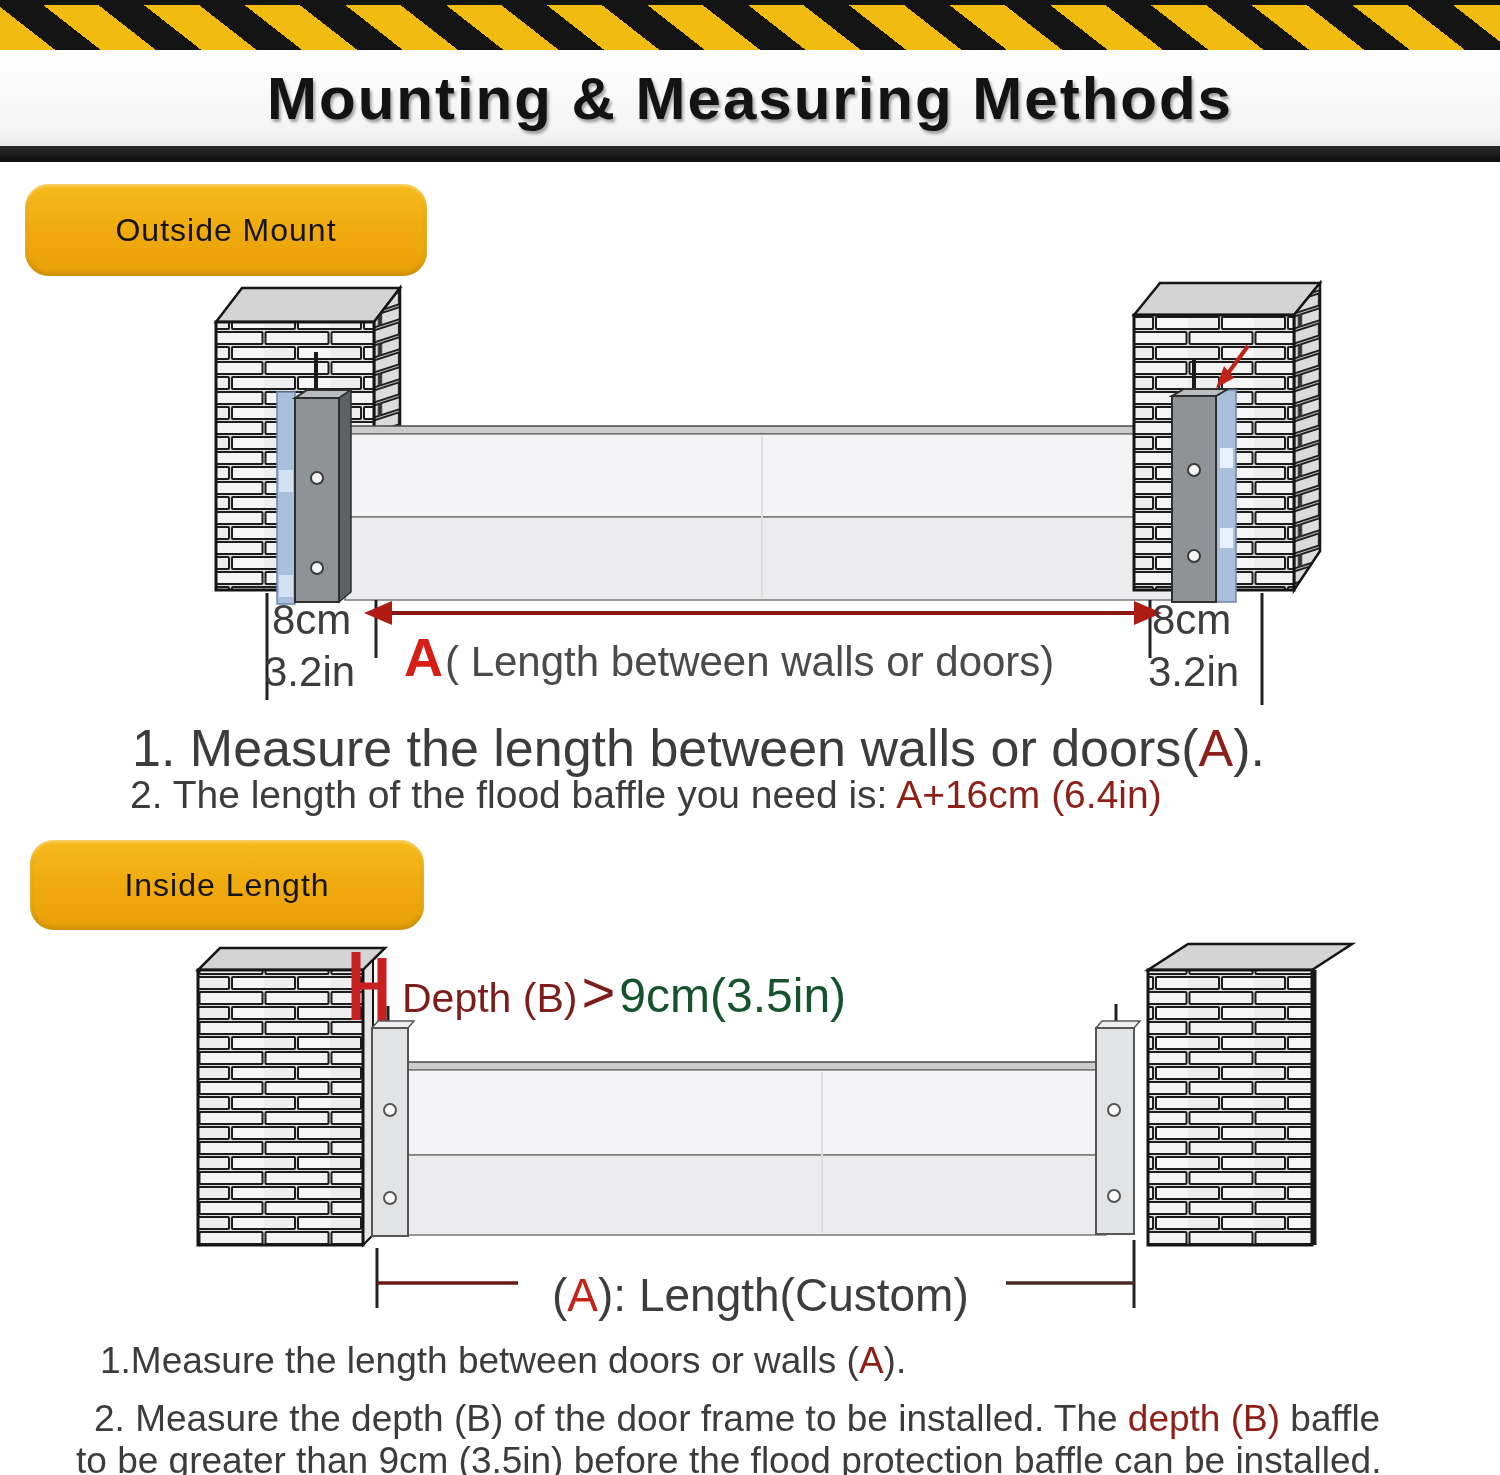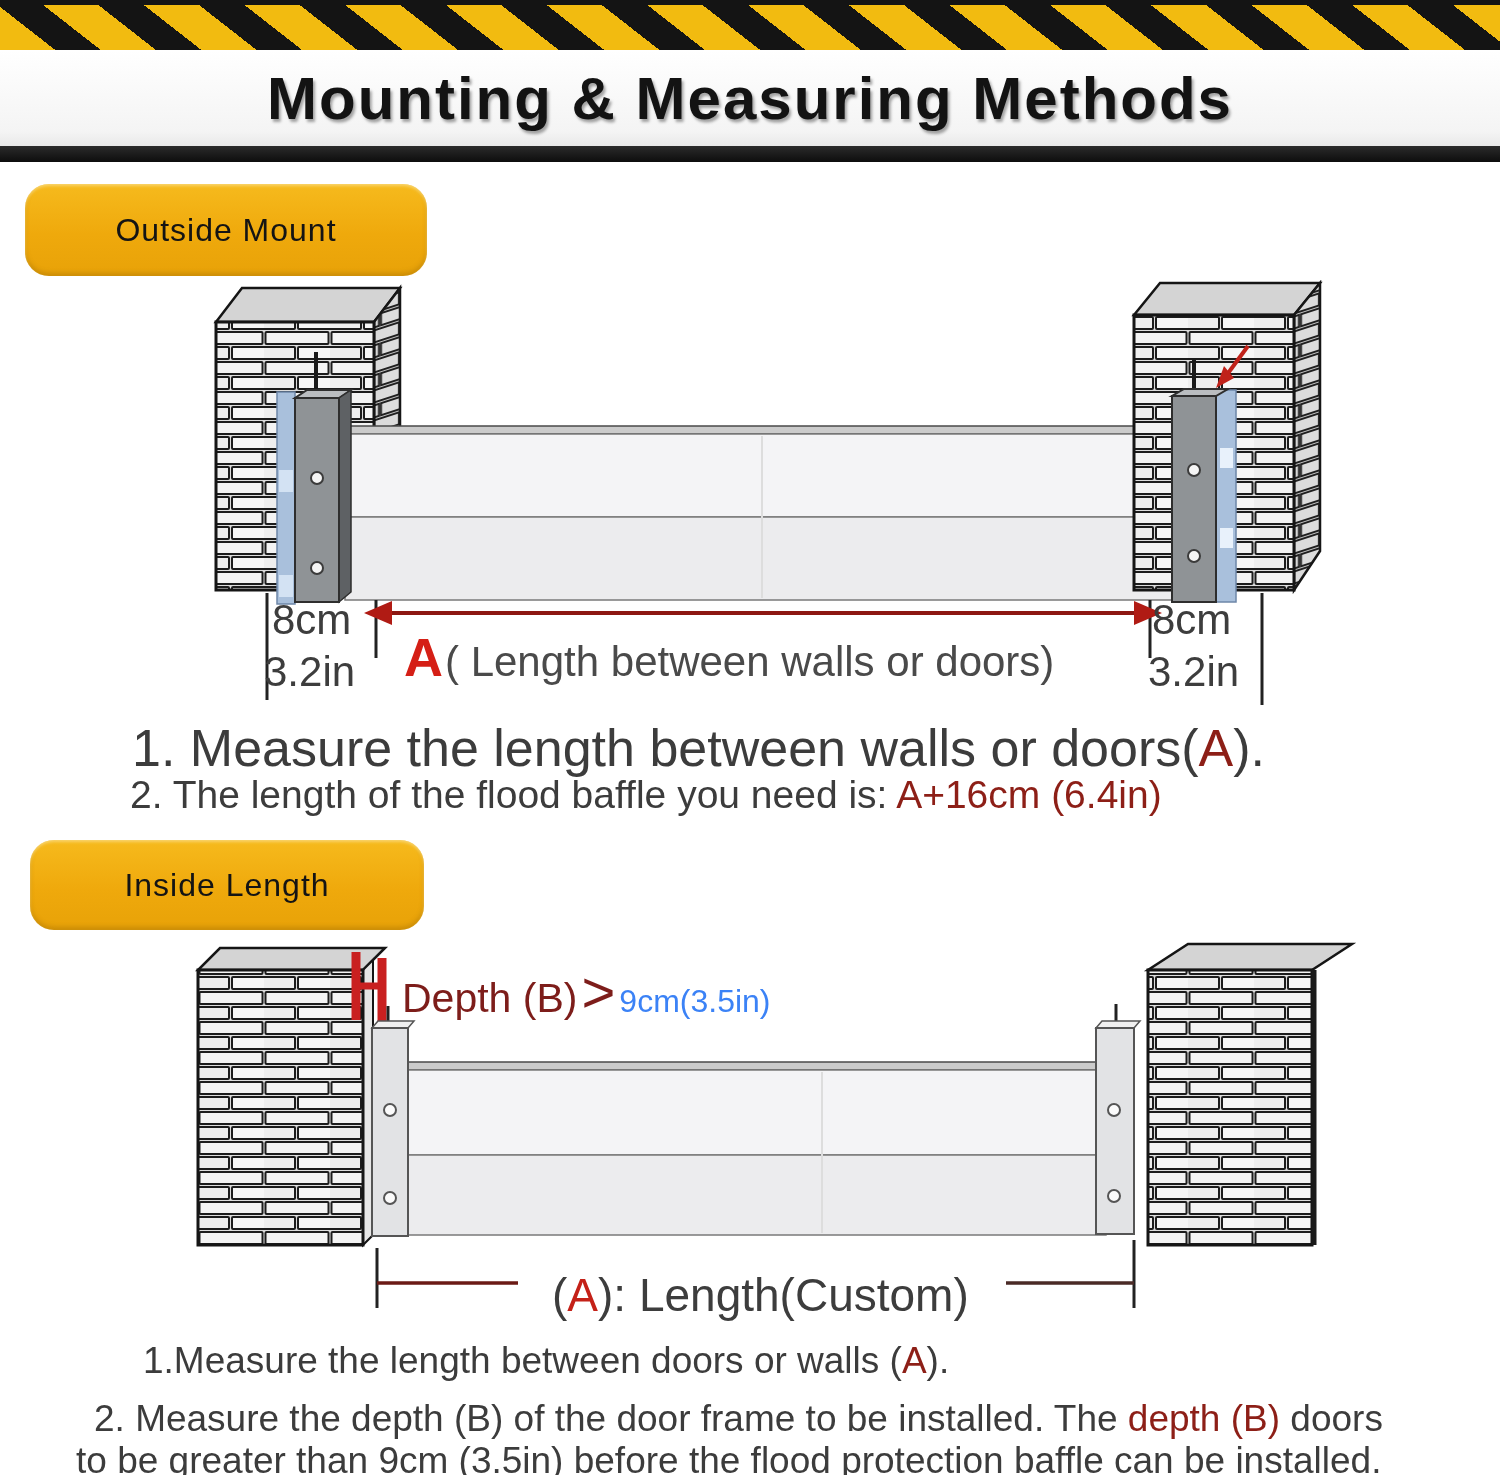--- a/index.html
+++ b/index.html
@@ -36,30 +36,30 @@
   .mlabel.center{}
   .out-8cm-left{left:272px;top:596px;width:104px;}
   .out-32in-left{left:264px;top:648px;width:118px;}
   .out-8cm-right{left:1152px;top:596px;width:110px;}
   .out-32in-right{left:1148px;top:648px;width:114px;}
   .out-span-label{left:404px;top:626px;display:flex;align-items:baseline;color:#4a4a4a;}
   .out-span-label .redA{font-size:54px;font-weight:700;color:#d51f16;margin-right:2px;}
   .depth-label{left:402px;top:958px;display:flex;align-items:baseline;color:#7d1d1a;}
   .depth-label .d-pre{font-size:41px;}
   .depth-label .d-gt{font-size:58px;margin:0 4px;}
-  .depth-label .d-val{font-size:32px;color:#3b82f6;}
+  .depth-label .d-val{font-size:48px;color:#14532d;}
   .in-span-label{left:552px;top:1268px;font-size:46px;color:#3d3d3d;}
   .in-span-label .redA{color:#c42118;}
 
   
   .step{position:absolute;color:#3c3c3c;white-space:nowrap;}
   .step .em{color:#8d1f17;}
   .out-step1{left:132px;top:718px;font-size:52px;}
   .out-step2{left:130px;top:773px;font-size:39px;}
-  .in-step1{left:100px;top:1340px;font-size:37px;margin-left:43px;}
+  .in-step1{left:100px;top:1340px;font-size:37px;}
   .in-step2{left:94px;top:1398px;font-size:37px;}
   .in-step3{left:76px;top:1440px;font-size:37px;}
 </style>
 </head>
 <body>
 
 <div class="page">
 
   <div class="banner-topline"></div>
   <div class="banner-stripes"></div>
@@ -231,19 +231,19 @@
   </div>
 
   <div class="mlabel in-span-label">
     <span>(</span><span class="redA">A</span><span>): Length(Custom)</span>
   </div>
 
   <div class="step in-step1">
     <span>1.Measure the length between doors or walls (</span><span class="em">A</span><span>).</span>
   </div>
   <div class="step in-step2">
-    <span>2. Measure the depth (B) of the door frame to be installed. The </span><span class="em">depth (B)</span><span> doors</span>
+    <span>2. Measure the depth (B) of the door frame to be installed. The </span><span class="em">depth (B)</span><span> baffle</span>
   </div>
   <div class="step in-step3">
     <span>to be greater than 9cm (3.5in) before the flood protection baffle can be installed.</span>
   </div>
 
 </div>
 
 </body></html>

